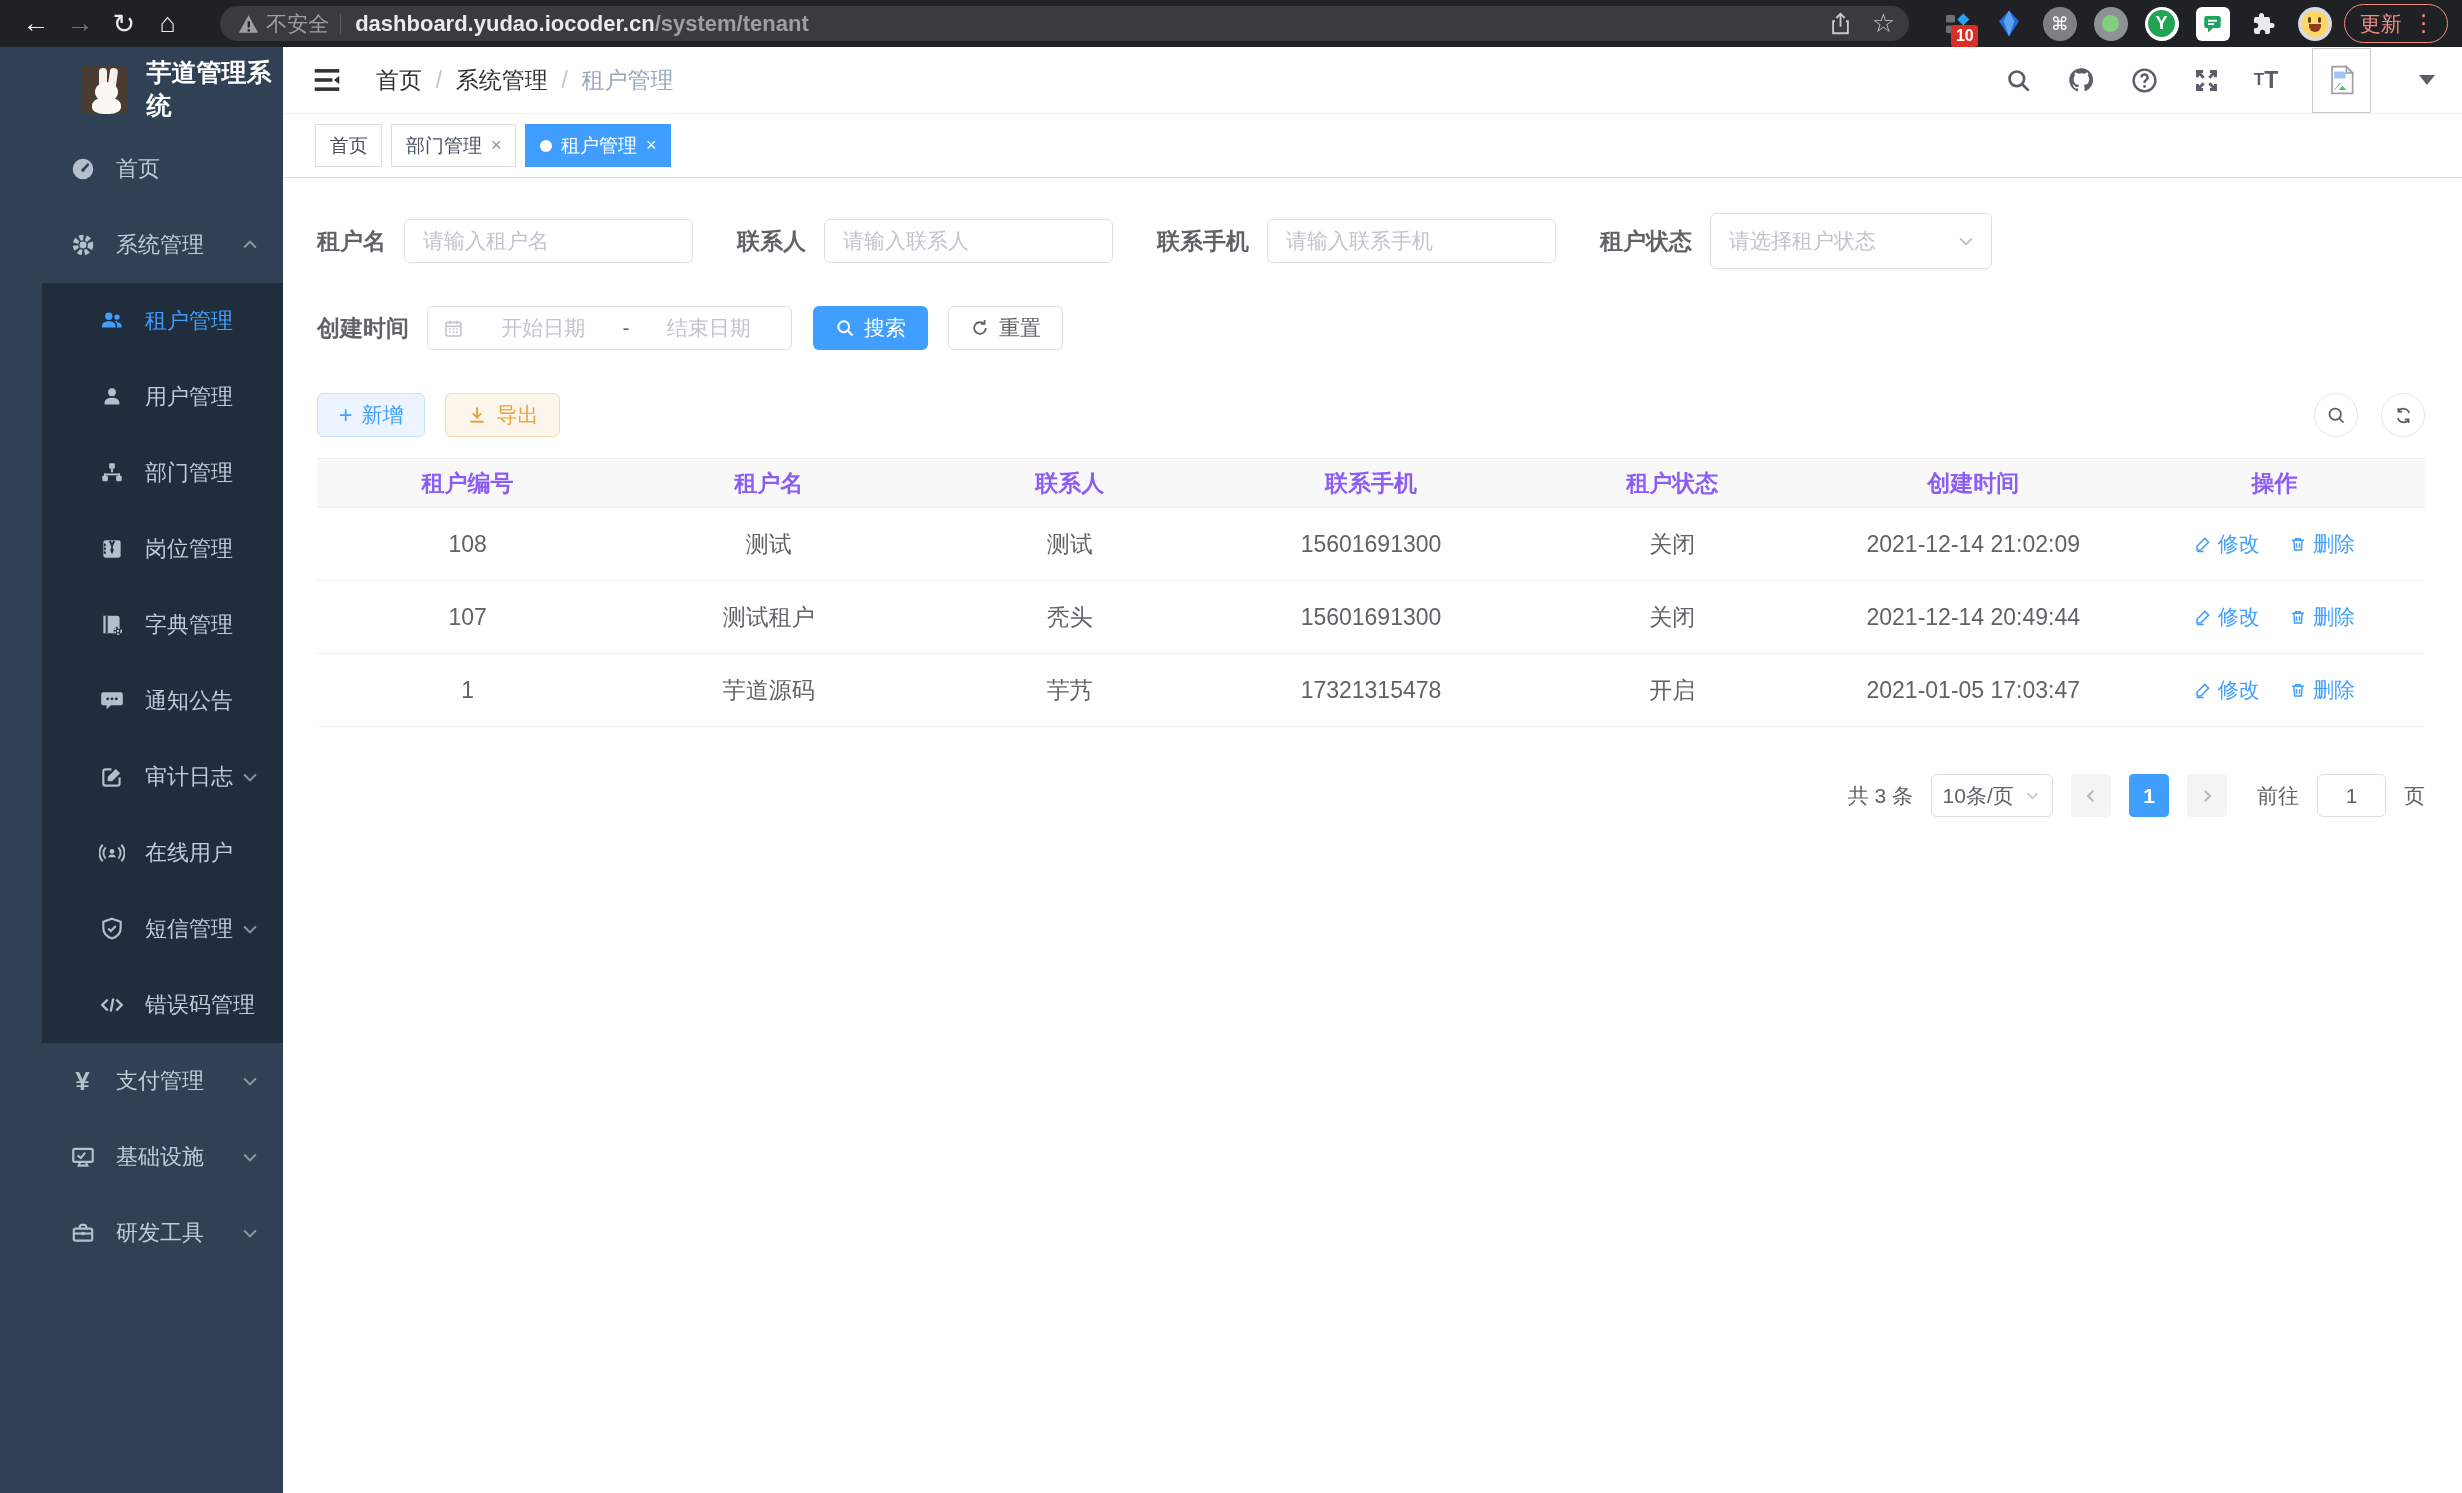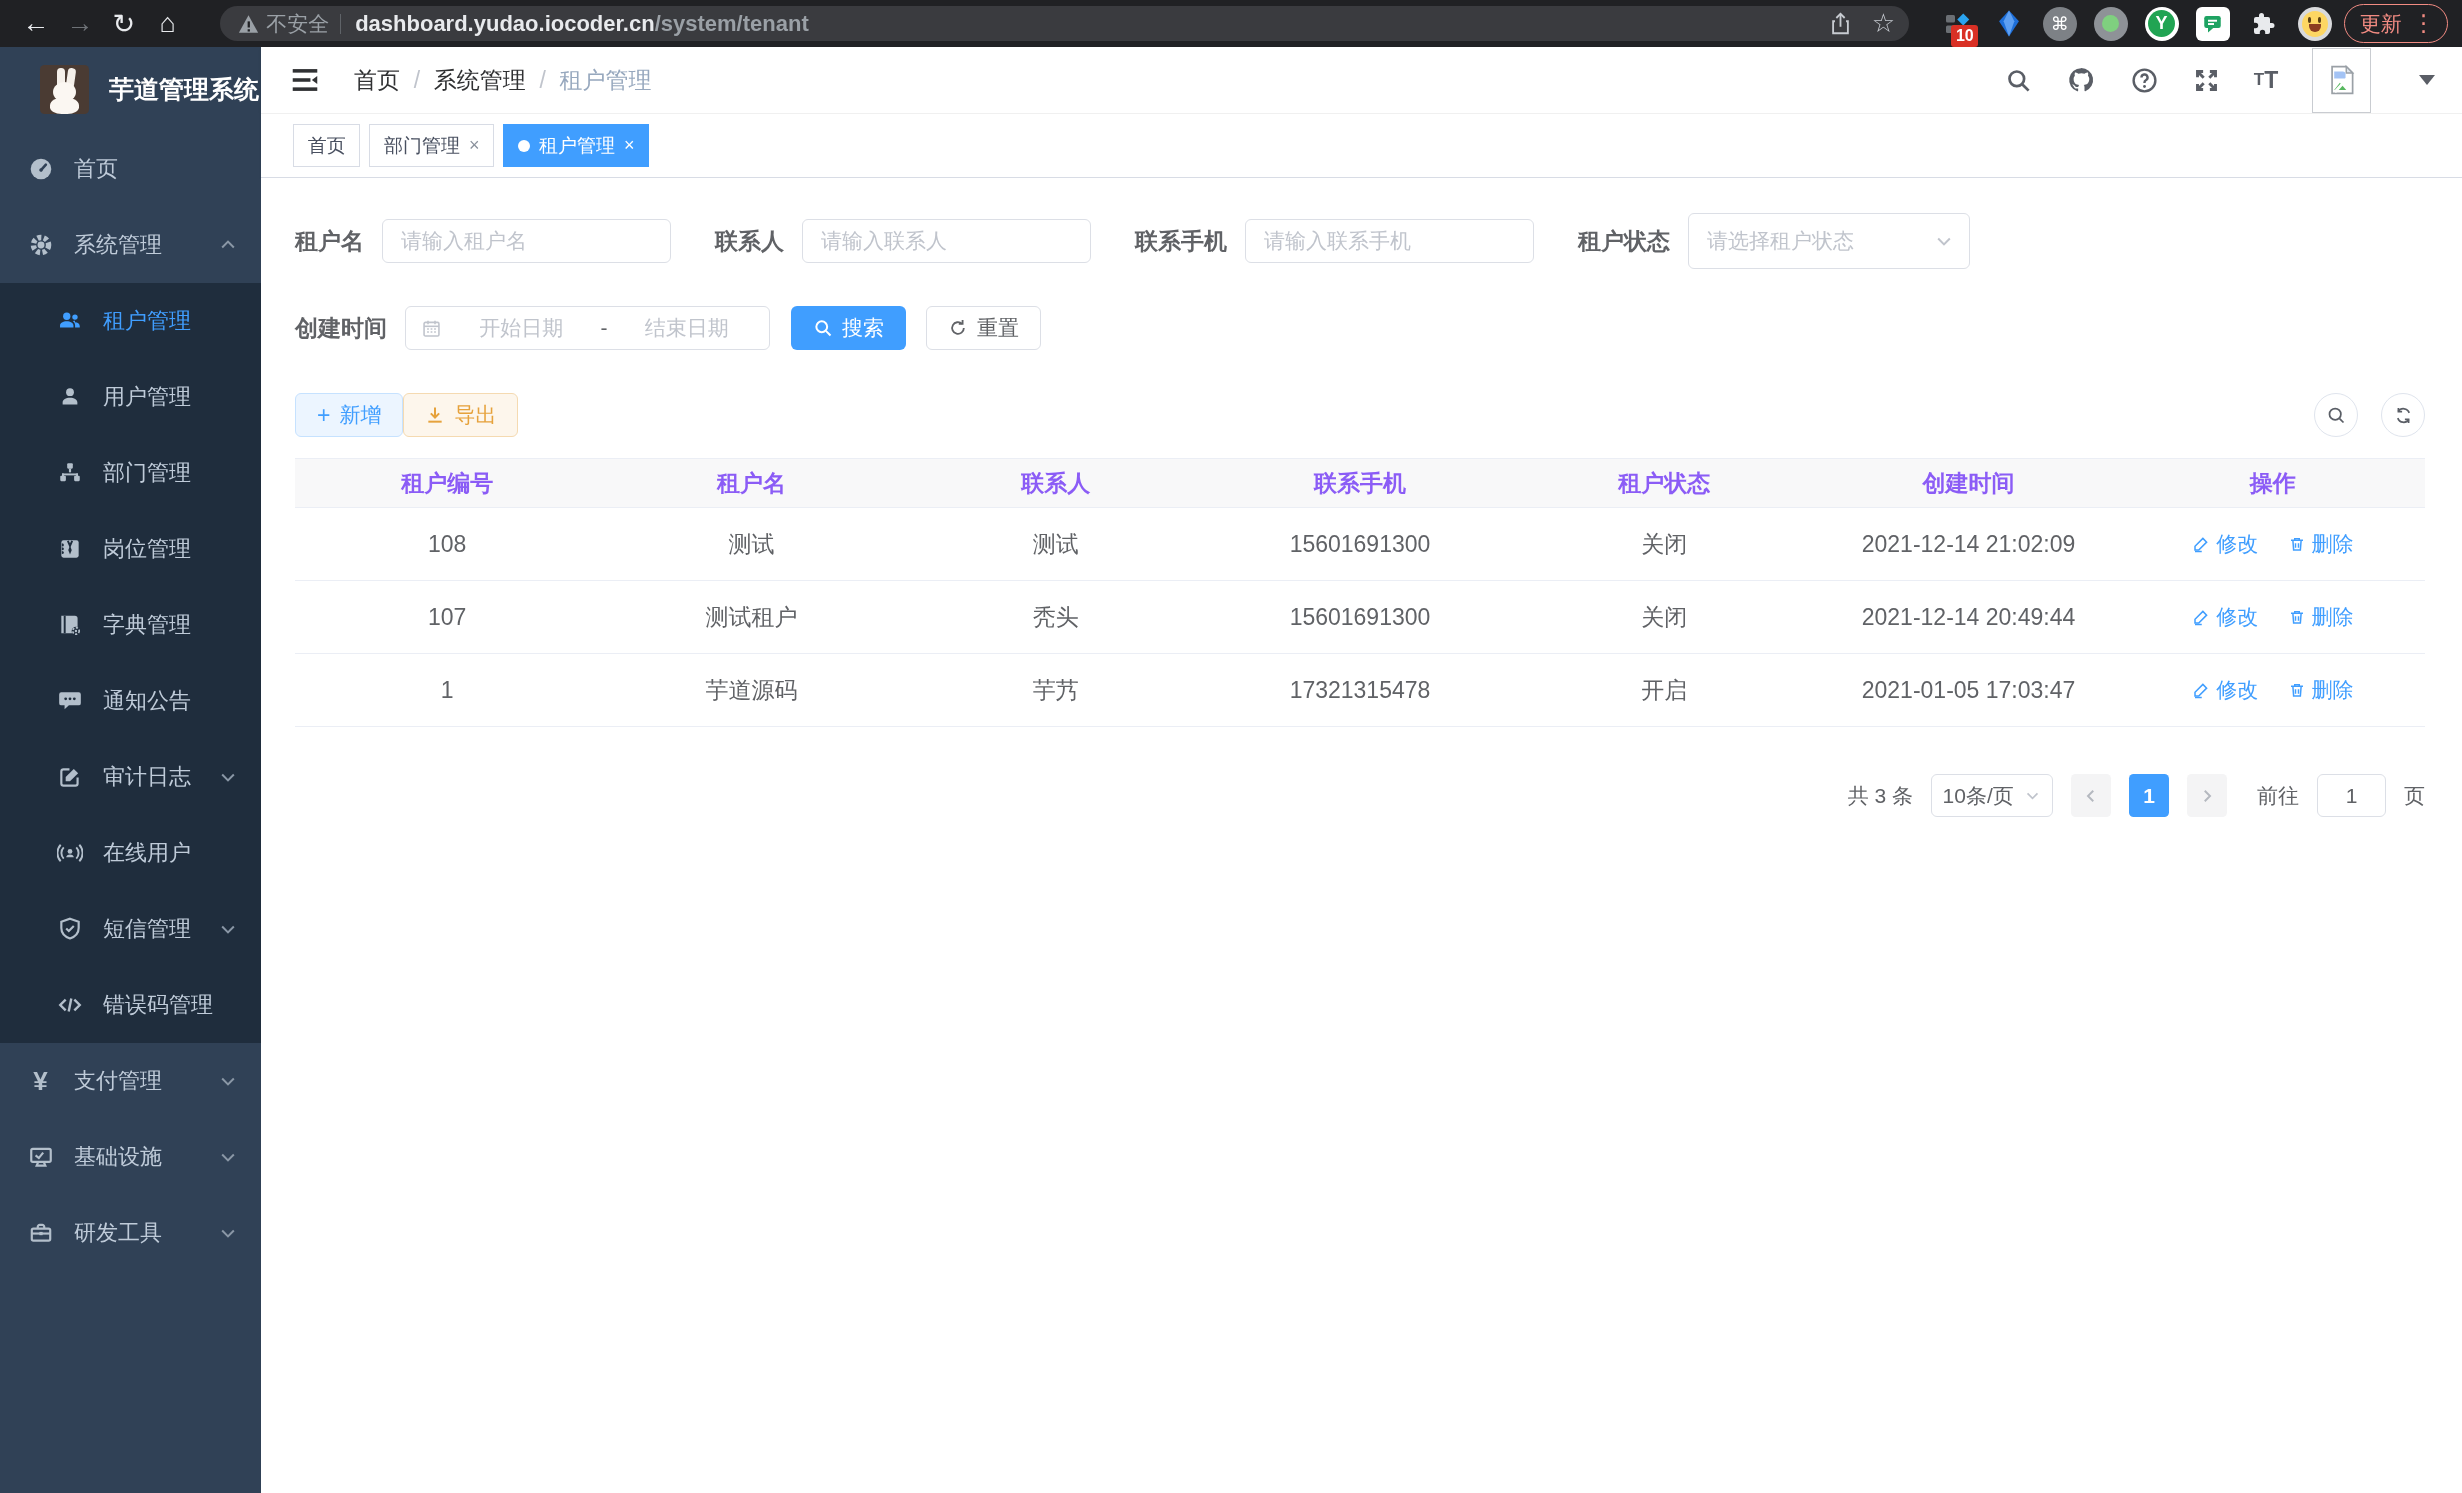--- a/index.html
+++ b/index.html
@@ -23,21 +23,21 @@
   .ext { width:34px; height:34px; border-radius:50%; display:flex; align-items:center;
     justify-content:center; position:relative; cursor:pointer; font-size:18px; }
   .badge { position:absolute; bottom:-6px; left:10.7px; background:#d93025; color:#fff;
     font-size:16px; line-height:1; padding:3px 4.6px; border-radius:3px; font-weight:bold; }
   .update-pill { display:flex; align-items:center; gap:10.7px; border:1.5px solid #f28b82;
     border-radius:20px; padding:4.6px 12px 4.6px 15px; color:#f28b82; font-size:21px; cursor:pointer; }
   .kebab { font-size:23px; color:#f28b82; }
 
   
   .app { display:flex; height:1447px; }
-  .sidebar { width:261px; background:#304156; flex-shrink:0; color:#bfcbd9; }
+  .sidebar { width:283px; background:#304156; flex-shrink:0; color:#bfcbd9;padding-left:42px; }
   .logo-row { height:84px; display:flex; align-items:center; padding-left:40px; gap:20px; }
   .logo { width:49px; height:49px; border-radius:4.6px; background:#4a3b33; position:relative; overflow:hidden; }
   .logo .ear1,.logo .ear2 { position:absolute; width:7.6px; height:20px; background:#f5f0ea; border-radius:3.8px; top:3px; }
   .logo .ear1 { left:17px; } .logo .ear2 { left:27px; transform:rotate(8deg); }
   .logo .head { position:absolute; width:23px; height:20px; background:#fbf7f2; border-radius:50%; top:17px; left:13px; }
   .logo .body { position:absolute; width:29px; height:17px; background:#fbf7f2; border-radius:50% 50% 40% 40%; top:32px; left:10px; }
   .app-title { color:#fff; font-size:25px; font-weight:bold; }
 
   .menu { display:flex; flex-direction:column; }
   .mi { height:76px; display:flex; align-items:center; padding:0 23px 0 27px;
@@ -550,21 +550,21 @@
             </svg>
           <span>重置</span>
         </button>
       </div>
 
       <div class="toolbar-row">
         <button class="btn btn-blue-plain">
           <span style="font-size:23px;line-height:1;">+</span>
           <span>新增</span>
         </button>
-        <button class="btn btn-warn-plain" style="">
+        <button class="btn btn-warn-plain" style="margin-left:20px;">
           <svg width="20" height="20" viewBox="0 0 24 24" fill="none" stroke="#e6a23c" stroke-width="2.4">
               <path d="M12 3 v11"></path>
               <path d="M7 10 l5 5 5 -5"></path>
               <path d="M4 20 h16"></path>
             </svg>
           <span>导出</span>
         </button>
         <div class="circle-btns">
           <span class="cbtn">
             <svg width="21" height="21" viewBox="0 0 24 24" fill="none" stroke="#5a5e66" stroke-width="2">

